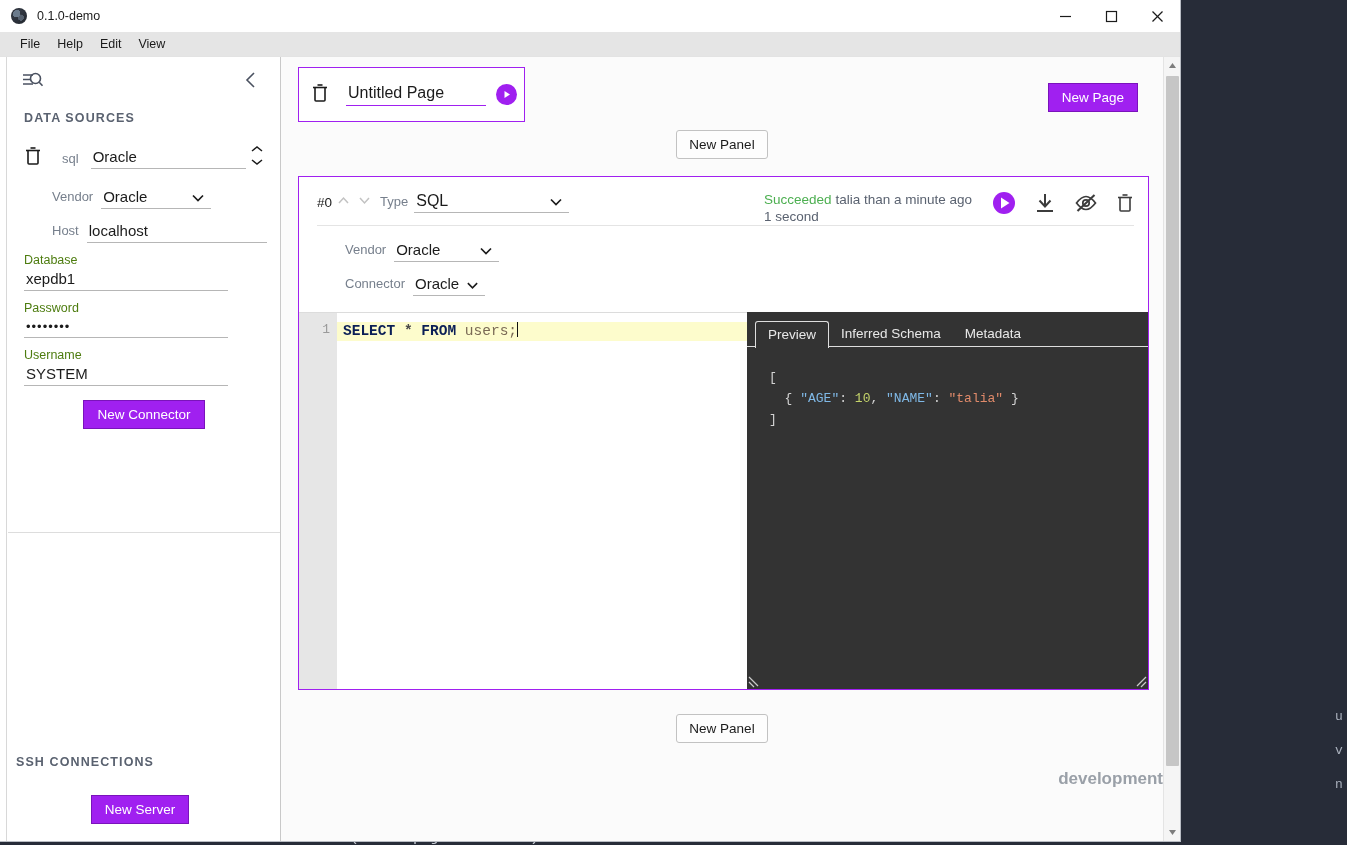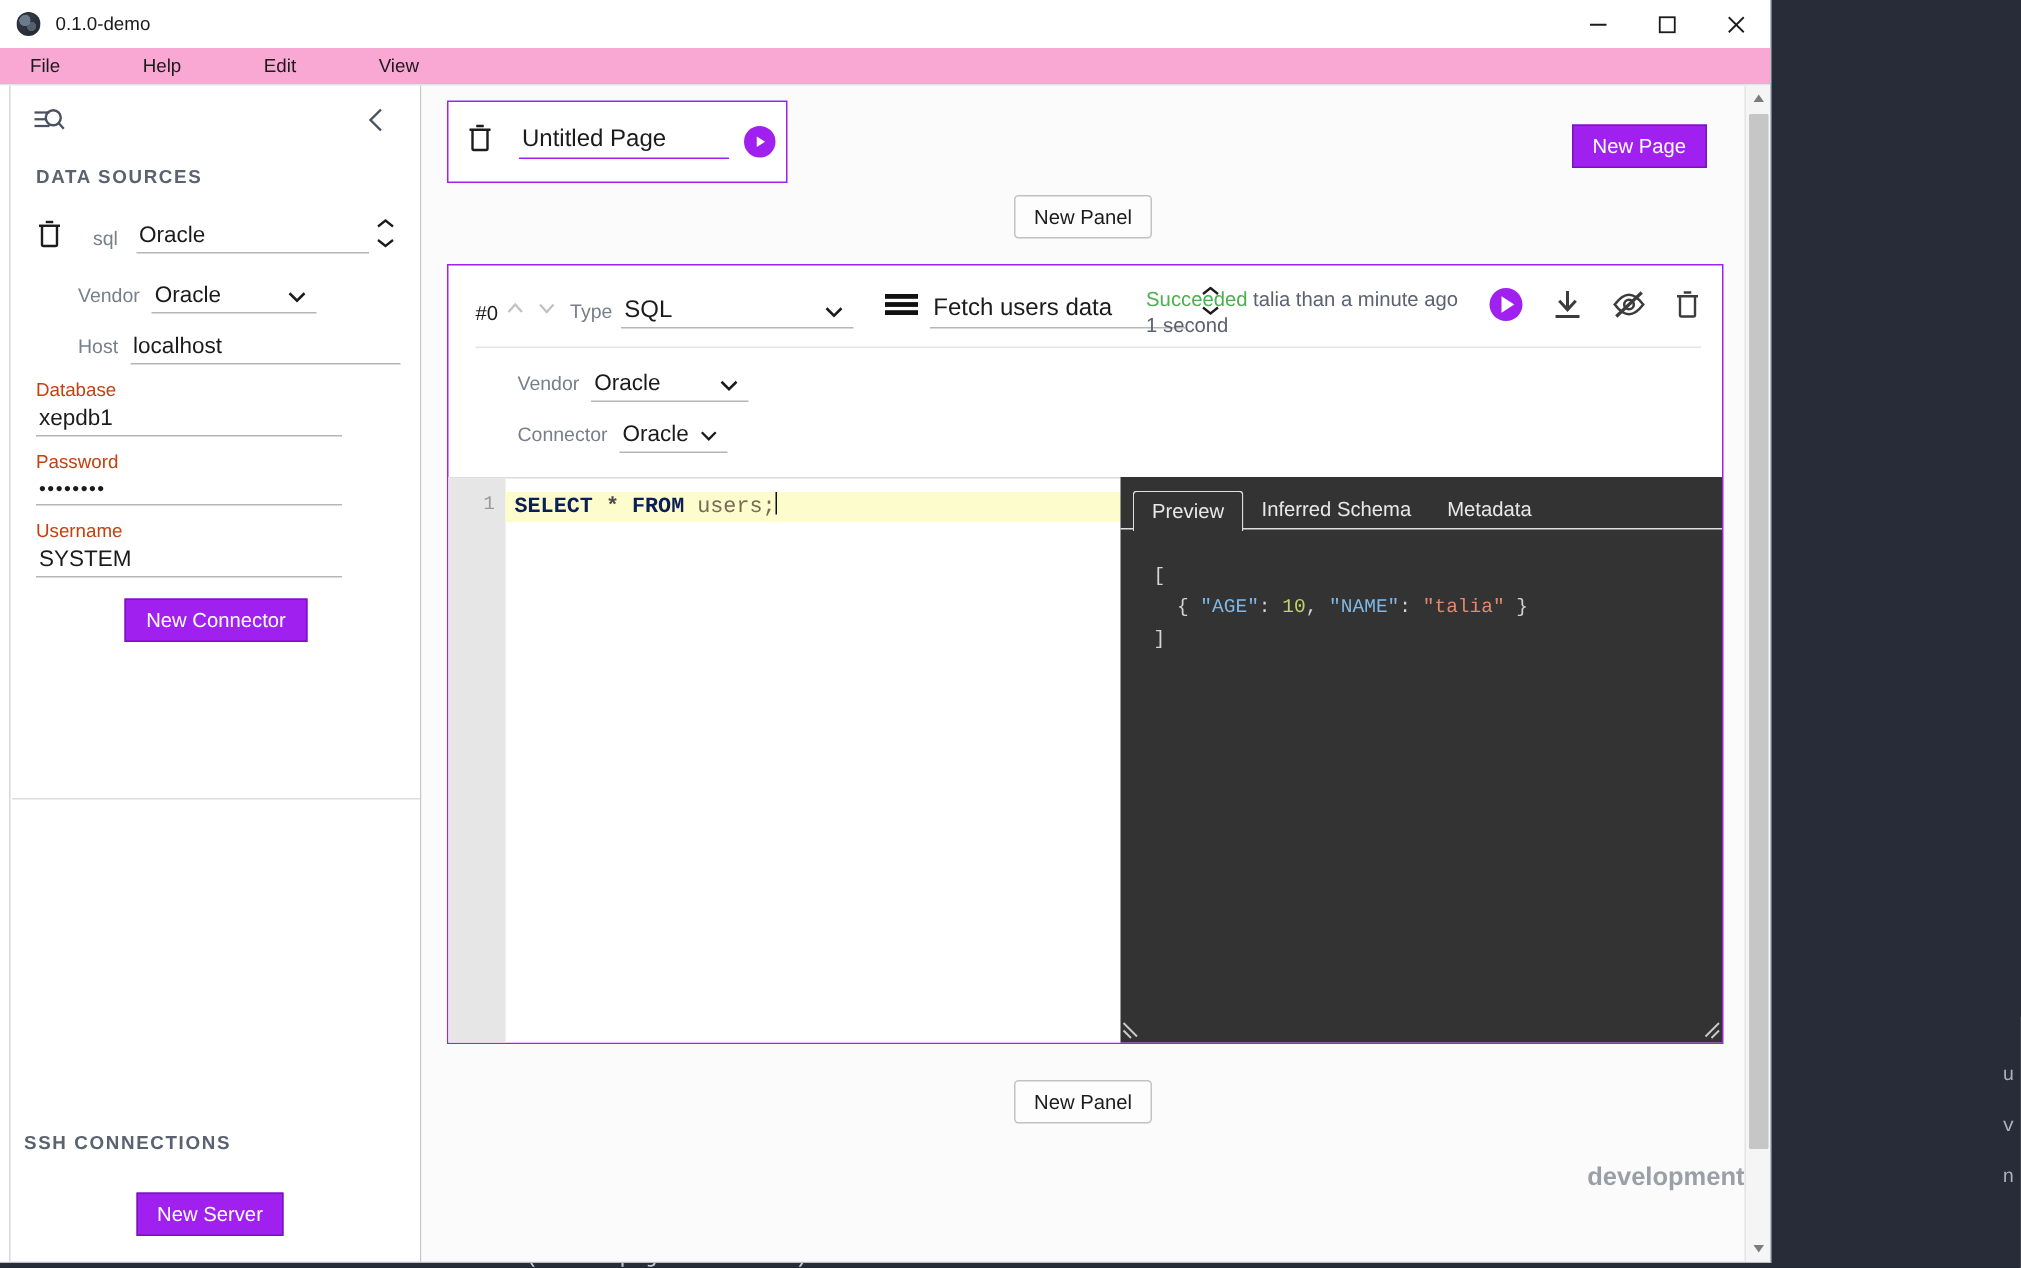--- a/index.html
+++ b/index.html
@@ -74,23 +74,22 @@
     display: flex; align-items: center; justify-content: center;
     color: #1b1b1b;
   }
   .win-btn svg { display: block; }
 
   
   #menubar {
     height: 25px; min-height: 25px;
     display: flex; align-items: center;
     padding-left: 12px;
-    background: #f9a8d4;
+    background: #e5e5e5;
     border-bottom: 1px solid #e3e3e3;
-    gap: 38px;
   }
   .menu-item {
     font-size: 12.5px; color: #1b1b1b;
     padding: 2px 8px;
     margin-right: 1px;
   }
 
   
   #app-body { flex: 1; display: flex; min-height: 0; position: relative; }
 
@@ -153,21 +152,21 @@
     font-size: 15px; color: #1b1b1b;
     padding: 1px 26px 3px 2px;
     outline: none;
   }
   .sel-wrap .chev {
     position: absolute; right: 6px; top: 4px; pointer-events: none; color: #1b1b1b;
   }
 
   .field-stack { margin-top: 10px; }
   .field-stack .lbl {
-    display: block; font-size: 12.5px; color: #c2410c; margin-bottom: 2px;
+    display: block; font-size: 12.5px; color: #4d7c0f; margin-bottom: 2px;
   }
   .field-stack input { width: 204px; }
 
   .btn-purple {
     background: #a020f0;
     color: #ffffff;
     border: 1px solid #7a13bb;
     border-radius: 0;
     font-family: "Liberation Sans", sans-serif;
     font-size: 13.5px;
@@ -538,36 +537,20 @@
                       <polyline points="2,4 6.5,9 11,4" fill="none" stroke="currentColor" stroke-width="1.5"></polyline>
                     </svg>
                 </span>
                 <span id="type-lbl">Type</span>
                 <span class="sel-wrap" id="type-select">
                   <select><option value="SQL">SQL</option><option value="HTTP">HTTP</option><option value="Program">Program</option><option value="Literal">Literal</option><option value="File">File</option><option value="Graph">Graph</option><option value="Table">Table</option></select>
                   <span class="chev">
                     <svg width="14" height="14" viewBox="0 0 14 14">
                         <polyline points="2,4.5 7,9.5 12,4.5" fill="none" stroke="currentColor" stroke-width="1.7"></polyline>
                       </svg>
-                  </span>
-                </span>
-                <span id="panel-name-group">
-                  <span id="hamburger">
-                    <svg width="22" height="16" viewBox="0 0 22 16">
-                      <rect x="0" y="1" width="22" height="3.2" fill="#111"></rect>
-                      <rect x="0" y="6.4" width="22" height="3.2" fill="#111"></rect>
-                      <rect x="0" y="11.8" width="22" height="3.2" fill="#111"></rect>
-                    </svg>
-                  </span>
-                  <input id="panel-name-input" class="uline-field" value="Fetch users data" style="">
-                  <span id="panel-collapse">
-                    <svg width="14" height="20" viewBox="0 0 14 20">
-                      <polyline points="2,5 7,1 12,5" fill="none" stroke="currentColor" stroke-width="1.5"></polyline>
-                      <polyline points="2,14 7,18 12,14" fill="none" stroke="currentColor" stroke-width="1.5"></polyline>
-                    </svg>
                   </span>
                 </span>
               </div>
 
               <div id="panel-status">
                 <div id="status-text">
                   <div><span class="ok">Succeeded</span><span> talia than a minute ago</span></div>
                   <div>1 second</div>
                 </div>
                 <div id="status-actions">

